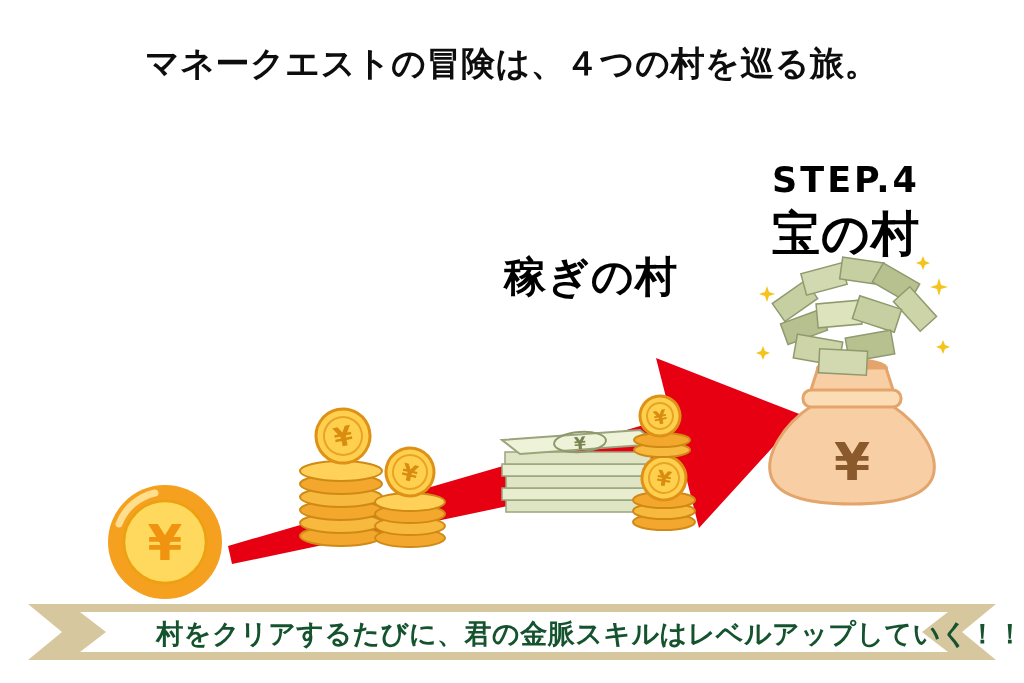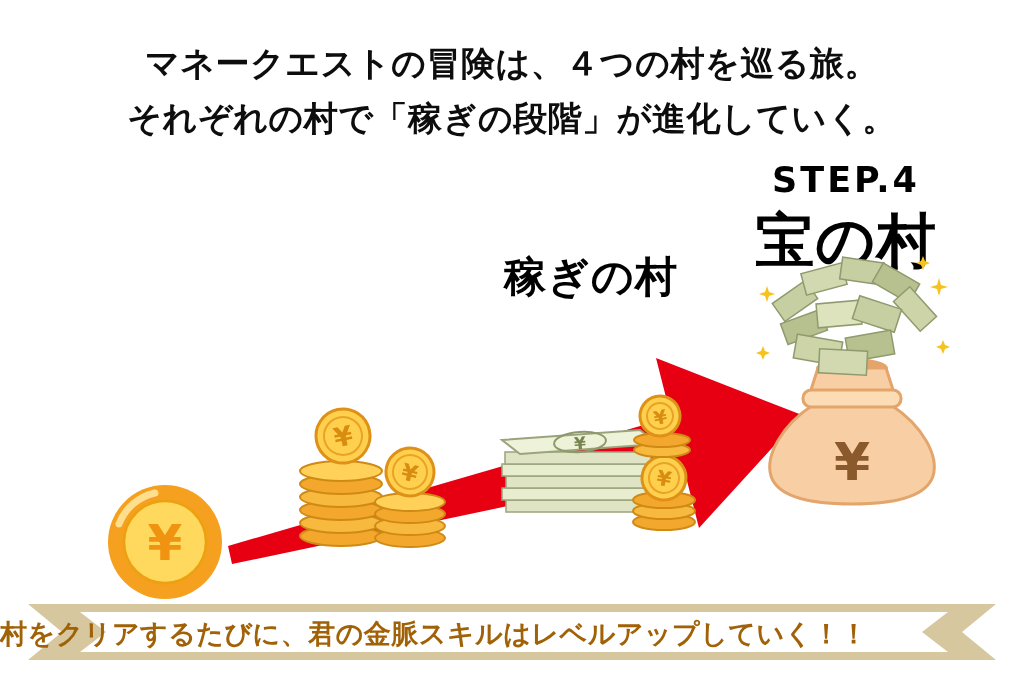--- a/index.html
+++ b/index.html
@@ -10,37 +10,36 @@
     margin:0 auto; background:#ffffff; overflow:hidden;
   }
   .header {
     position:absolute; top:36px; left:0; width:100%;
     text-align:center; font-size:34px; font-weight:800;
     color:#0d0d0d; line-height:1.62; letter-spacing:0.5px;
   }
   .step { position:absolute; text-align:center; color:#000000; }
   .step-no   { font-size:35px; font-weight:800; letter-spacing:3px; }
   .step-name { font-size:42px; font-weight:800; letter-spacing:1px; margin-top:2px; }
-  .step-name.big { font-size:59px; }
+  .step-name.big { font-size:48px; }
   svg.layer { position:absolute; display:block; }
   .banner-text {
     position:absolute; top:616px; left:0; width:100%;
-    text-align:left; font-size:27px; font-weight:700; color:#a16207;
+    text-align:right; font-size:27px; font-weight:700; color:#14532d;
     letter-spacing:0.5px;
   }
   text { font-family:"DejaVu Sans","Liberation Sans",sans-serif; }
 </style>
 </head>
 <body>
 
 <div class="canvas">
 
   <div class="header">
     <div>マネークエストの冒険は、４つの村を巡る旅。</div>
-    <div>それぞれの村で「稼ぎの段階」が進化していく。</div>
   </div>
 
   <svg class="layer" style="left:0;top:0;" width="1024" height="683" viewBox="0 0 1024 683">
     <polygon points="228,546 671,417 656,358 802,415 699,528 684,469 232,564" fill="#e60012"></polygon>
   </svg>
 
   <div class="step" style="left:485px;top:247px;width:212px;">
     <div class="step-name">稼ぎの村</div>
   </div>
   <div class="step" style="left:740px;top:160px;width:212px;">

